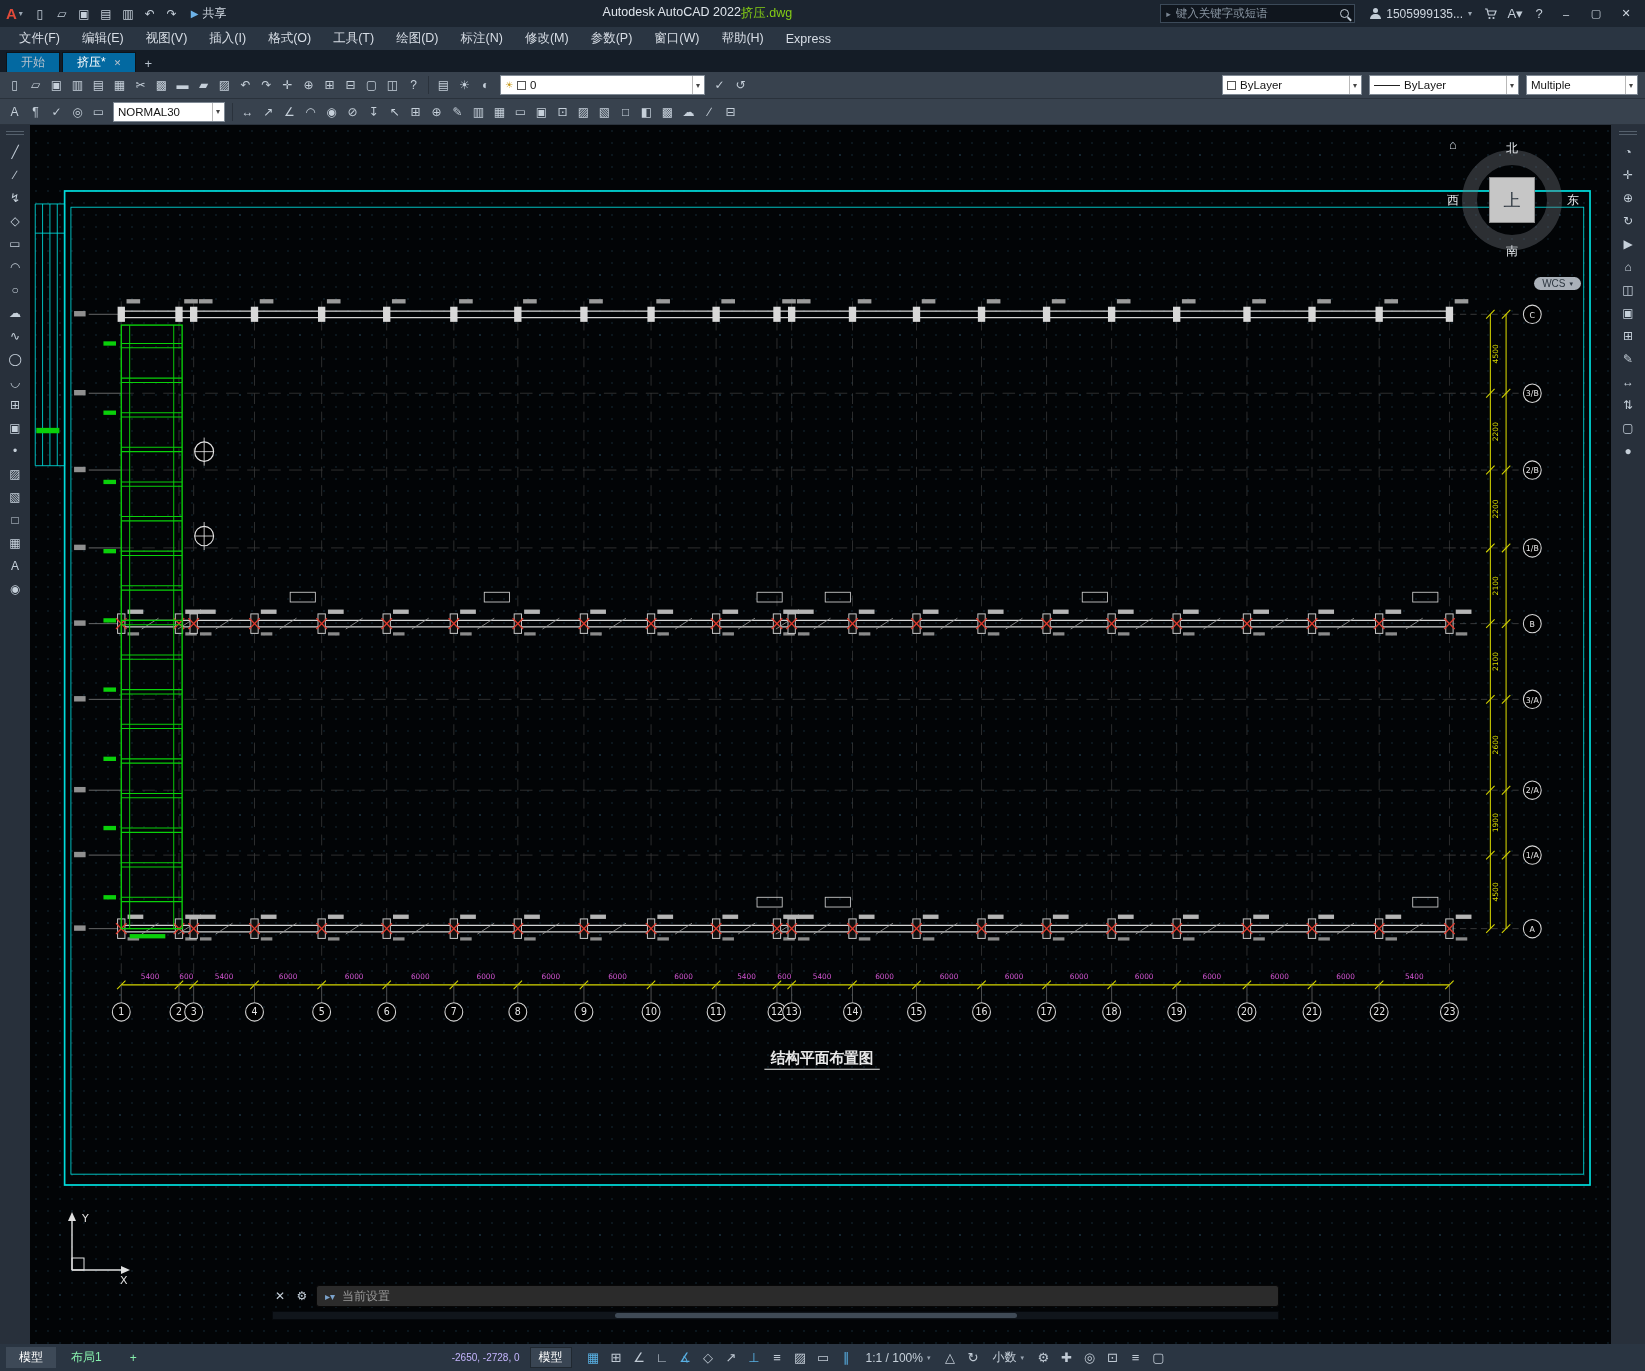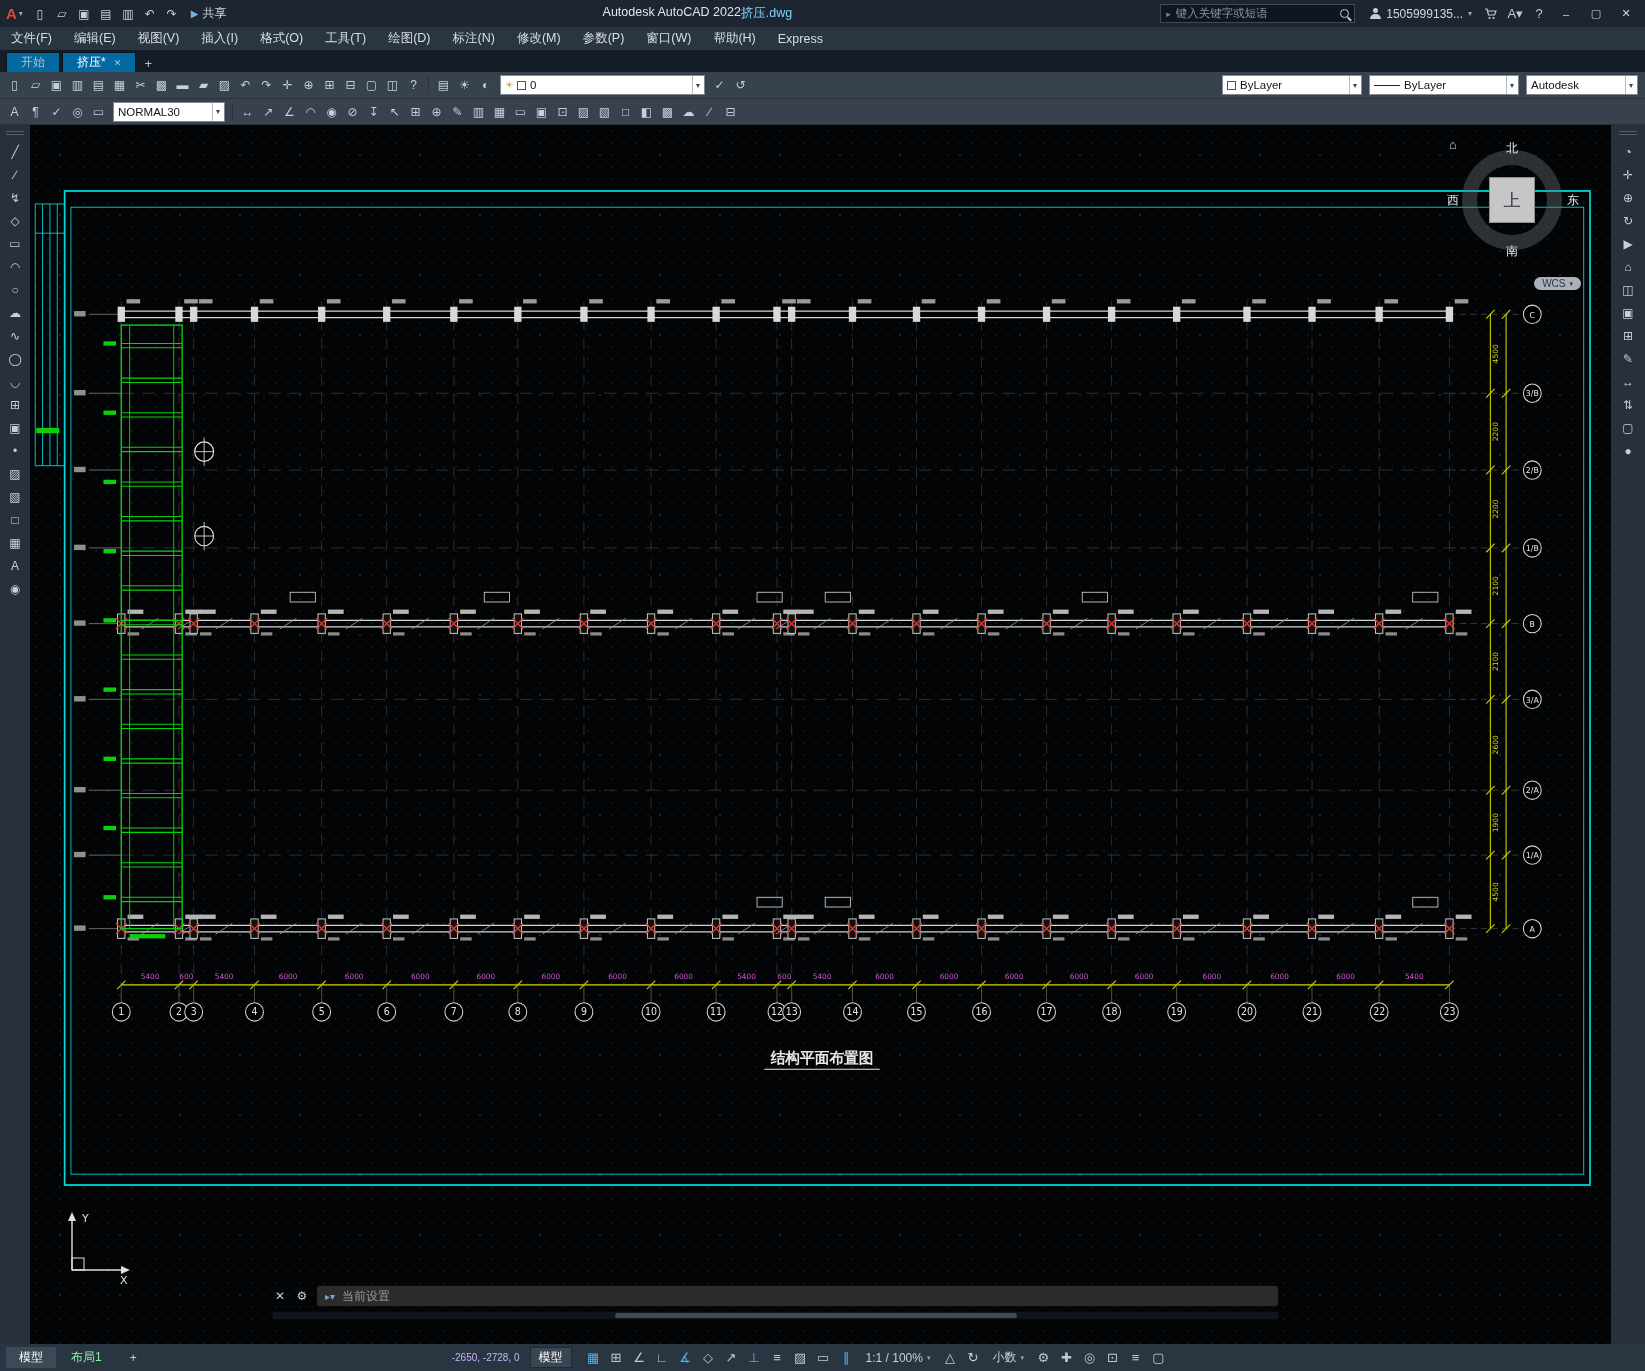--- a/index.html
+++ b/index.html
@@ -9,37 +9,37 @@
 
 .titlebar{height:27px;background:#1c2530;display:flex;align-items:center;color:#cfd7e0;font-size:12px;flex:0 0 auto;padding-right:4px}
 .logo{display:flex;align-items:center;padding:0 6px;height:100%;gap:2px;cursor:default}
 .logoA{color:#e04a39;font-weight:bold;font-size:15px}
 .caret{font-size:8px;color:#9aa6b2}
 .qat{display:flex;align-items:center}
 .qat .ic{width:22px}
 .share{display:flex;align-items:center;gap:4px;padding:0 8px;color:#cfd7e0}
 .shic{color:#6db3e8;font-size:10px}
 .titlecenter{flex:1;text-align:left;color:#dfe5ec;font-size:12.5px;display:flex;justify-content:center;}
-.titlecenter .doc{color:#7dd3fc}
+.titlecenter .doc{color:#84cc16}
 .search{width:195px;height:19px;background:#10161e;border:1px solid #3c4a59;display:flex;align-items:center;padding:0 5px;gap:5px;margin-right:8px}
 .search .pcar{color:#7b8794;font-size:9px}
 .search .ph{color:#8schwarz}
 .search .ph{color:#8a96a3;font-size:11.5px;flex:1;white-space:nowrap;overflow:hidden}
 .mag{width:9px;height:9px;border:1.5px solid #c3cdd7;border-radius:50%;position:relative;flex:0 0 auto}
 .mag::after{content:"";position:absolute;width:5px;height:1.5px;background:#c3cdd7;transform:rotate(45deg);right:-4px;bottom:-2px}
 .acct{display:flex;align-items:center;gap:5px;padding:0 7px}
 .person{width:11px;height:11px;position:relative}
 .person::before{content:"";position:absolute;left:3px;top:0;width:5px;height:5px;border-radius:50%;background:#c3cdd7}
 .person::after{content:"";position:absolute;left:0;bottom:0;width:11px;height:5px;border-radius:5px 5px 0 0;background:#c3cdd7}
 .tic{width:24px;height:100%;display:flex;align-items:center;justify-content:center;color:#c3cdd7;font-size:13px}
 .winbtns{display:flex;height:100%}
 .wbtn{width:30px;height:100%;display:flex;align-items:center;justify-content:center;color:#cfd7e0;font-size:11px}
 
 
-.menubar{height:23px;background:#2a3542;display:flex;align-items:center;flex:0 0 auto;}
+.menubar{height:23px;background:#2a3542;display:flex;align-items:center;flex:0 0 auto;padding-left:8px}
 .mitem{padding:0 11px;font-size:12.5px;color:#d8dee6;height:100%;display:flex;align-items:center}
 
 
 .tabbar{height:22px;background:#141c26;display:flex;align-items:flex-end;flex:0 0 auto;padding-left:6px;gap:2px}
 .ftab{height:20px;display:flex;align-items:center;gap:8px;padding:0 14px;font-size:12px;background:#0369a1;color:#b6c1cc;border:1px solid #0d1319;border-bottom:none}
 .ftab.active{background:#0369a1;color:#fff}
 .tclose{font-size:9px;color:#b6c1cc}
 .newtab{width:20px;height:18px;display:flex;align-items:center;justify-content:center;color:#b6c1cc;font-size:13px}
 
 
@@ -233,21 +233,21 @@
       <span class="sw"></span>
       <span class="val">ByLayer</span>
       <span class="car2">▾</span>
     </div>
     <div class="dd" style="width:150px">
       <span class="ltline"></span>
       <span class="val">ByLayer</span>
       <span class="car2">▾</span>
     </div>
     <div class="dd" style="width:112px">
-      <span class="val">Autodesk</span>
+      <span class="val">Multiple</span>
       <span class="car2">▾</span>
     </div>
   </div>
 
   <div class="tbrow tb2">
     <div style="display:flex" id="tb2-left">
         <span class="ic">A</span>
         <span class="ic">¶</span>
         <span class="ic">✓</span>
         <span class="ic">◎</span>

